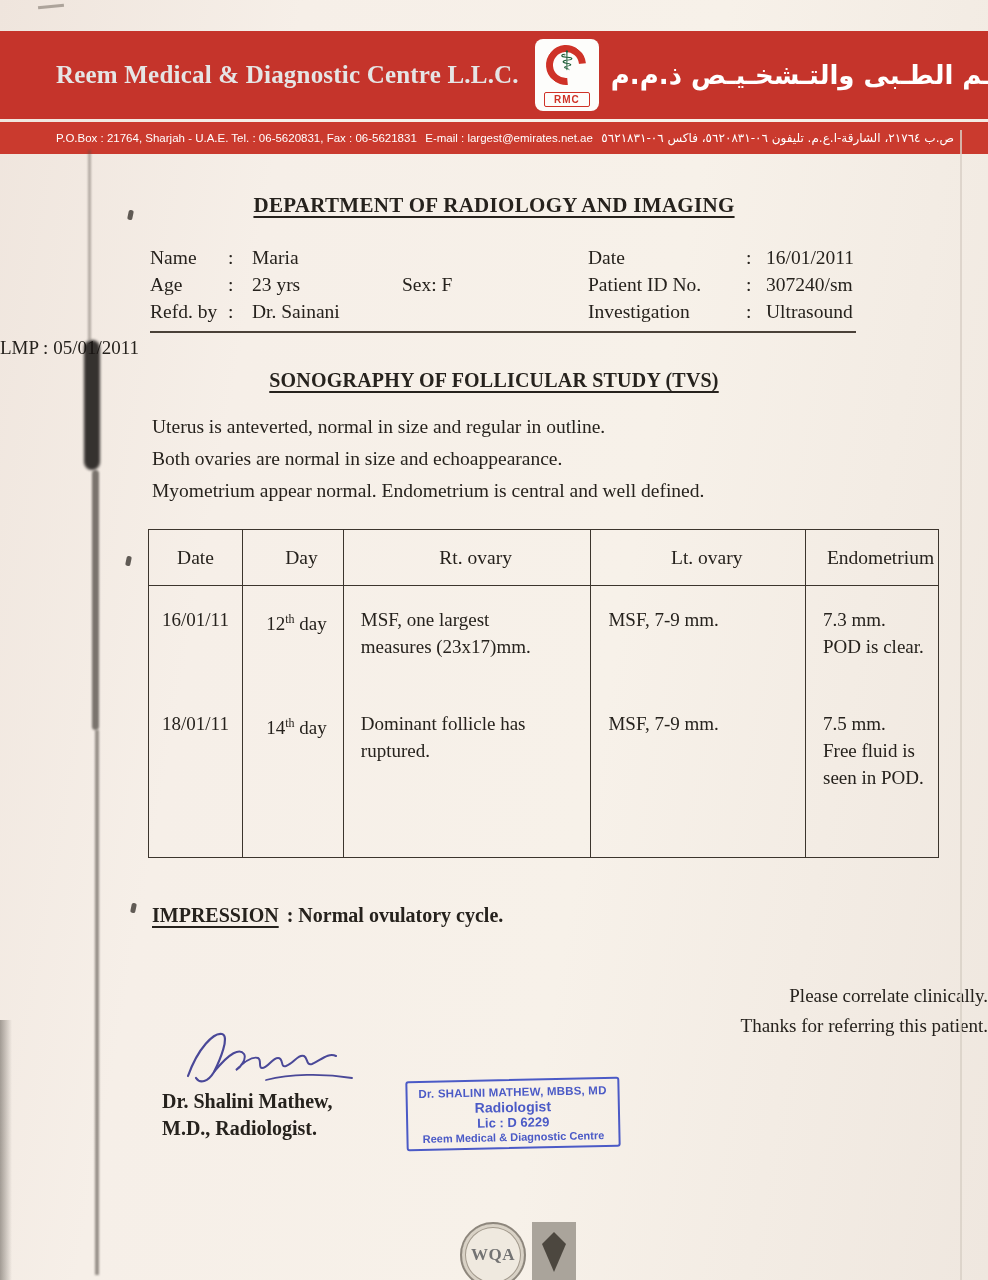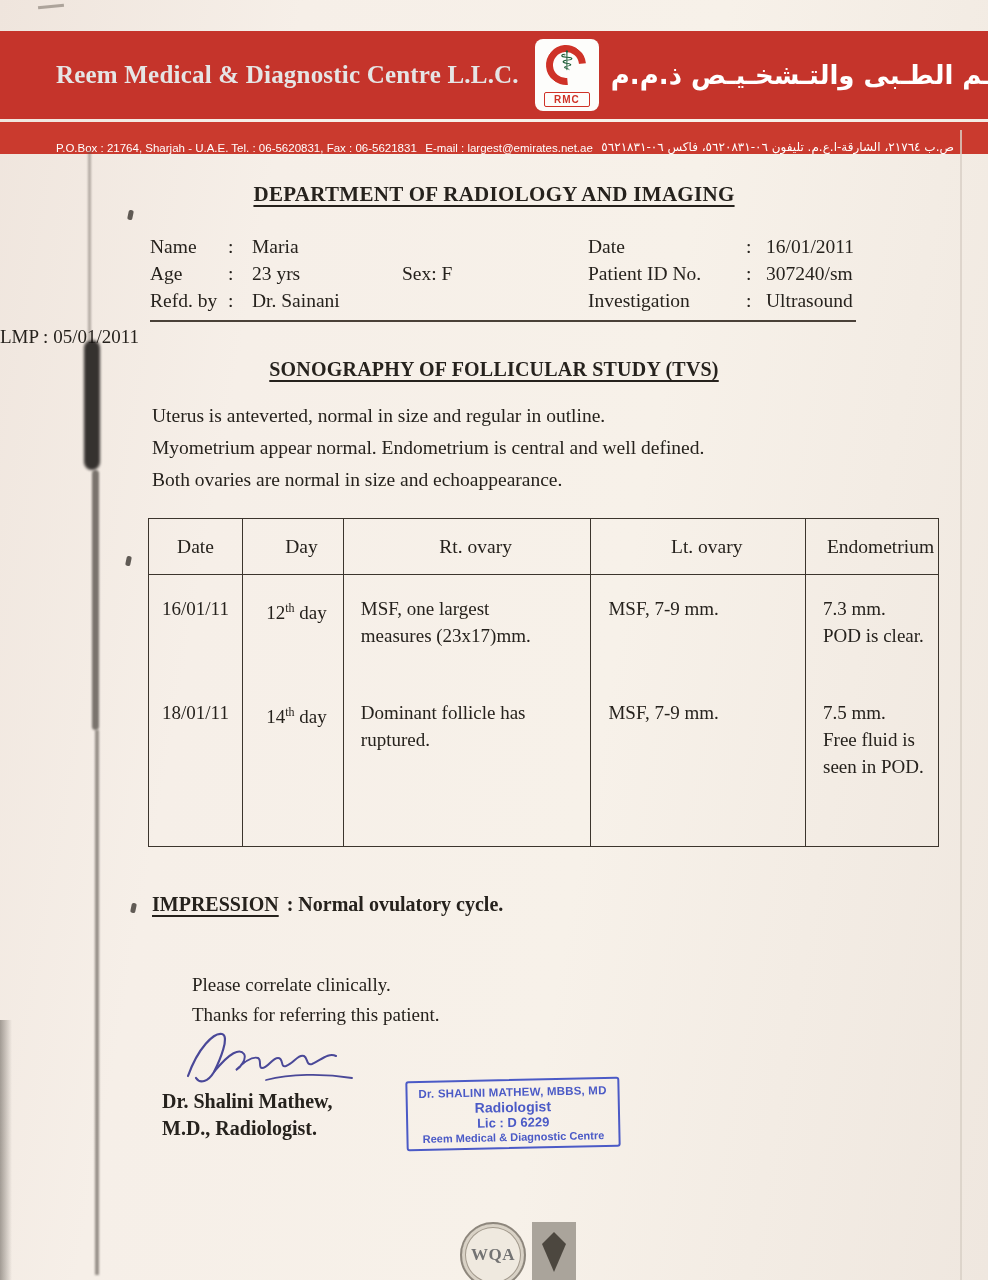--- a/index.html
+++ b/index.html
@@ -30,30 +30,30 @@
   .caduceus { position:absolute; left:0; right:0; top:9px; text-align:center; font-size:27px; color:#1c5c35; line-height:1; }
   .logo-abbr {
     position:absolute; left:9px; right:9px; bottom:4px; text-align:center;
     font-size:10px; font-weight:bold; color:#cf3227; border:1px solid #cf3227;
     border-radius:2px; line-height:13px; font-family:"Liberation Sans",sans-serif; letter-spacing:1px;
   }
   .clinic-name-ar { flex:1; color:#fff; font-weight:bold; font-size:26px; direction:rtl; font-family:"DejaVu Sans",sans-serif; white-space:nowrap; }
 
   .contact-bar {
     position:absolute; top:122px; left:0; right:0; height:32px; background:#ca3a2e;
-    display:flex; align-items:flex-end; justify-content:space-between;
+    display:flex; align-items:center; justify-content:space-between;
     padding:0 34px 0 56px; color:#fff;
     font-family:"Liberation Sans",sans-serif; font-size:11.5px;
   }
   .contact-bar .ar { font-family:"DejaVu Sans",sans-serif; font-size:12px; }
 
   
   .doc { position:absolute; top:154px; left:0; right:0; }
   .dept-title {
-    margin-top:28px; text-align:center; font-size:21px; font-weight:bold; letter-spacing:.3px;
+    margin-top:39px; text-align:center; font-size:21px; font-weight:bold; letter-spacing:.3px;
     text-decoration:underline; text-underline-offset:4px; text-decoration-thickness:1.5px;
   }
   .pinfo { margin:26px 132px 0 150px; font-size:19.5px; border-bottom:2px solid #4a4138; padding-bottom:6px; }
   .prow { display:flex; line-height:27px; }
   .lbl  { width:78px; }
   .colon{ width:24px; }
   .val1 { width:150px; }
   .mid  { width:186px; }
   .lbl2 { width:158px; }
   .colon2{ width:20px; }
@@ -79,21 +79,21 @@
   .ftable td { vertical-align:top; padding:20px 10px 0 10px; white-space:pre-line; line-height:27px; }
   .ftable tr.r1 { height:104px; }
   .ftable tr.r2 { height:168px; }
   .c-date, .c-day { text-align:center; }
   .ord { font-size:12px; }
 
   .impression { margin:46px 0 0 152px; font-size:20px; font-weight:bold; }
   .impression .lab { text-decoration:underline; text-decoration-thickness:2px; text-underline-offset:4px; }
   .impression .txt { margin-left:8px; }
 
-  .closing { margin-top:54px; text-align:left; padding-left:192px; font-size:19px; line-height:30px; }
+  .closing { margin-top:54px; text-align:right; padding-left:192px; font-size:19px; line-height:30px; }
 
   .sig-block { position:absolute; left:162px; top:1026px; }
   .sig-svg { display:block; margin-left:8px; }
   .signoff-name, .signoff-title { font-size:20px; font-weight:bold; line-height:27px; }
 
   .stamp {
     position:absolute; left:406px; top:1079px; width:214px;
     border:2.5px solid #3d4ec4; border-radius:3px; color:#3d4ec4;
     text-align:center; transform:rotate(-1.2deg); padding:5px 4px 4px;
     font-family:"Liberation Sans",sans-serif; opacity:.92;
@@ -182,22 +182,22 @@
         <span class="val2">Ultrasound</span>
       </div>
     </section>
 
     <div class="lmp">LMP : 05/01/2011</div>
 
     <h2 class="study-title">SONOGRAPHY OF FOLLICULAR STUDY (TVS)</h2>
 
     <section class="findings">
       <p>Uterus is anteverted, normal in size and regular in outline.</p>
+      <p>Both ovaries are normal in size and echoappearance.</p>
       <p>Myometrium appear normal. Endometrium is central and well defined.</p>
-      <p>Both ovaries are normal in size and echoappearance.</p>
     </section>
 
     <table class="ftable">
       <colgroup>
         <col style="width:94px">
           <col style="width:101px">
           <col style="width:248px">
           <col style="width:215px">
           <col style="width:133px">
       </colgroup>

